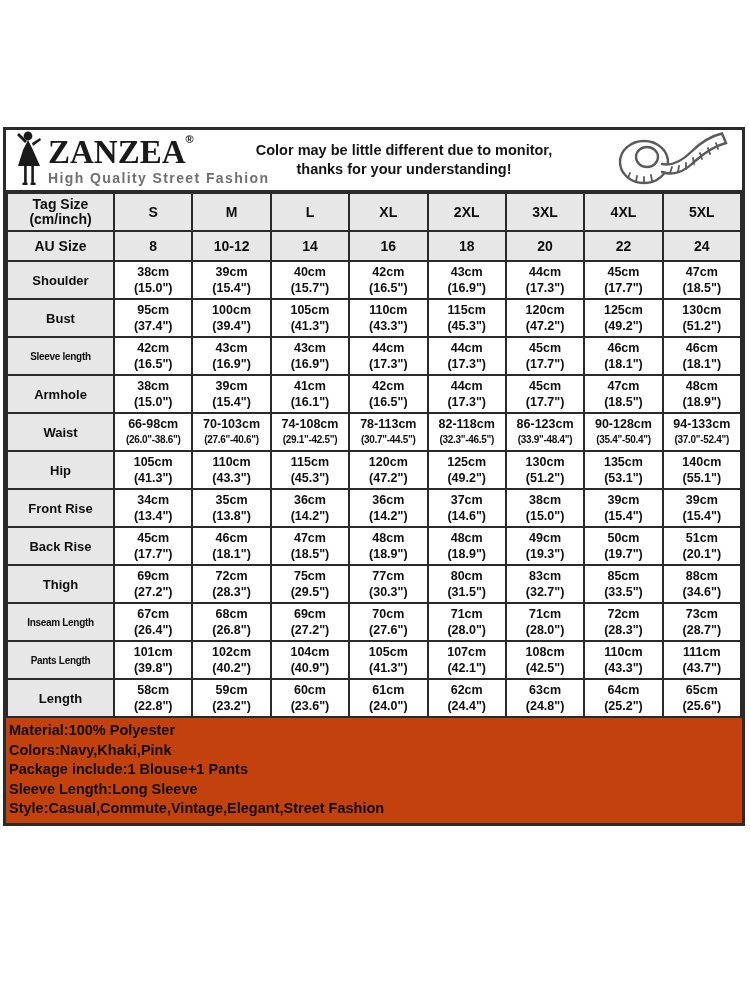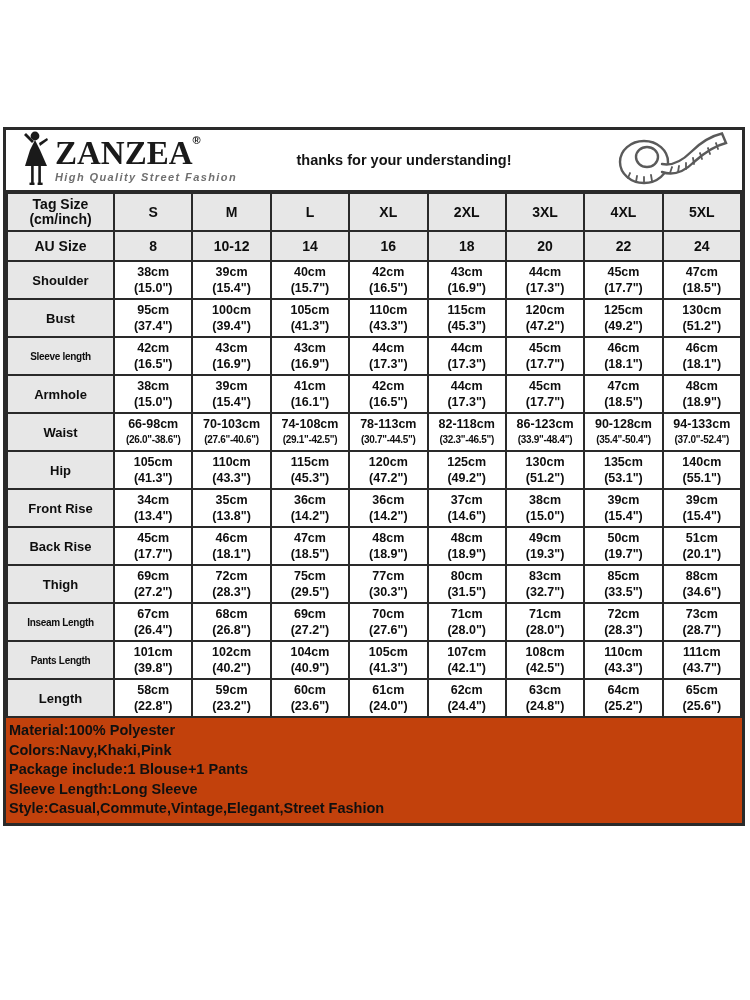--- a/index.html
+++ b/index.html
@@ -11,32 +11,32 @@
   .page{position:relative;width:750px;height:1000px;background:#fff;overflow:hidden;}
   .sheet{
     position:absolute;left:3px;top:127px;width:736px;
     border:3px solid #2a2a2a;background:#fff;
   }
   
   .header-box{
     display:flex;align-items:center;height:60px;
     border-bottom:2px solid #2a2a2a;background:#fff;
   }
-  .logo{display:flex;align-items:center;width:198px;padding-left:13px;box-sizing:border-box;}
+  .logo{display:flex;align-items:center;width:198px;padding-left:6px;box-sizing:border-box;}
   .logo svg{flex:0 0 auto;}
   .brand-block{margin-left:2px;line-height:1;}
   .brand-line{white-space:nowrap;}
   .brand-name{
     font-family:"Liberation Serif",serif;font-weight:700;
     font-size:33px;letter-spacing:0px;color:#1a1a1a;
   }
   .reg-mark{font-size:11px;vertical-align:top;position:relative;top:-2px;font-weight:700;}
   .tagline{
-    font-size:11px;color:#6f6f6f;letter-spacing:1.4px;
-    margin-top:2px;font-weight:700;white-space:nowrap;font-style:italic;
+    font-size:14px;color:#6f6f6f;letter-spacing:1.4px;
+    margin-top:2px;font-weight:700;white-space:nowrap;
   }
   .disclaimer{
     flex:1;text-align:center;font-weight:700;font-size:14.5px;line-height:19px;
     color:#141414;
   }
   .tape-box{width:138px;display:flex;justify-content:center;align-items:center;}
   
   table.size-table{width:100%;border-collapse:collapse;table-layout:fixed;}
   col.label-col{width:107px;}
   .size-table th,.size-table td{
@@ -75,20 +75,21 @@
           </svg>
         </span>
         <div class="brand-block">
           <div class="brand-line">
             <span class="brand-name">ZANZEA</span><span class="reg-mark">®</span>
           </div>
           <div class="tagline">High Quality Street Fashion</div>
         </div>
       </div>
       <div class="disclaimer">
+        <div>Color may be little different due to monitor,</div>
         <div>thanks for your understanding!</div>
       </div>
       <div class="tape-box">
         <svg width="122" height="56" viewBox="0 0 122 56" fill="none" stroke="#5a5a5a" stroke-width="2.4" stroke-linecap="round">
           <ellipse cx="32" cy="30" rx="24" ry="21" fill="#ffffff"></ellipse>
           <ellipse cx="35" cy="25" rx="11" ry="10" fill="#ffffff"></ellipse>
           <path d="M50,40 C62,44 72,40 82,30 C92,21 102,14 114,11 L110,1.5 C99,4 89,10 79,20 C69,30 60,34 50,32" fill="#ffffff"></path>
           <path d="M58,41 L60,35" stroke-width="1.8"></path>
           <path d="M66,40 L67,34" stroke-width="1.8"></path>
           <path d="M74,37 L74,31" stroke-width="1.8"></path>

